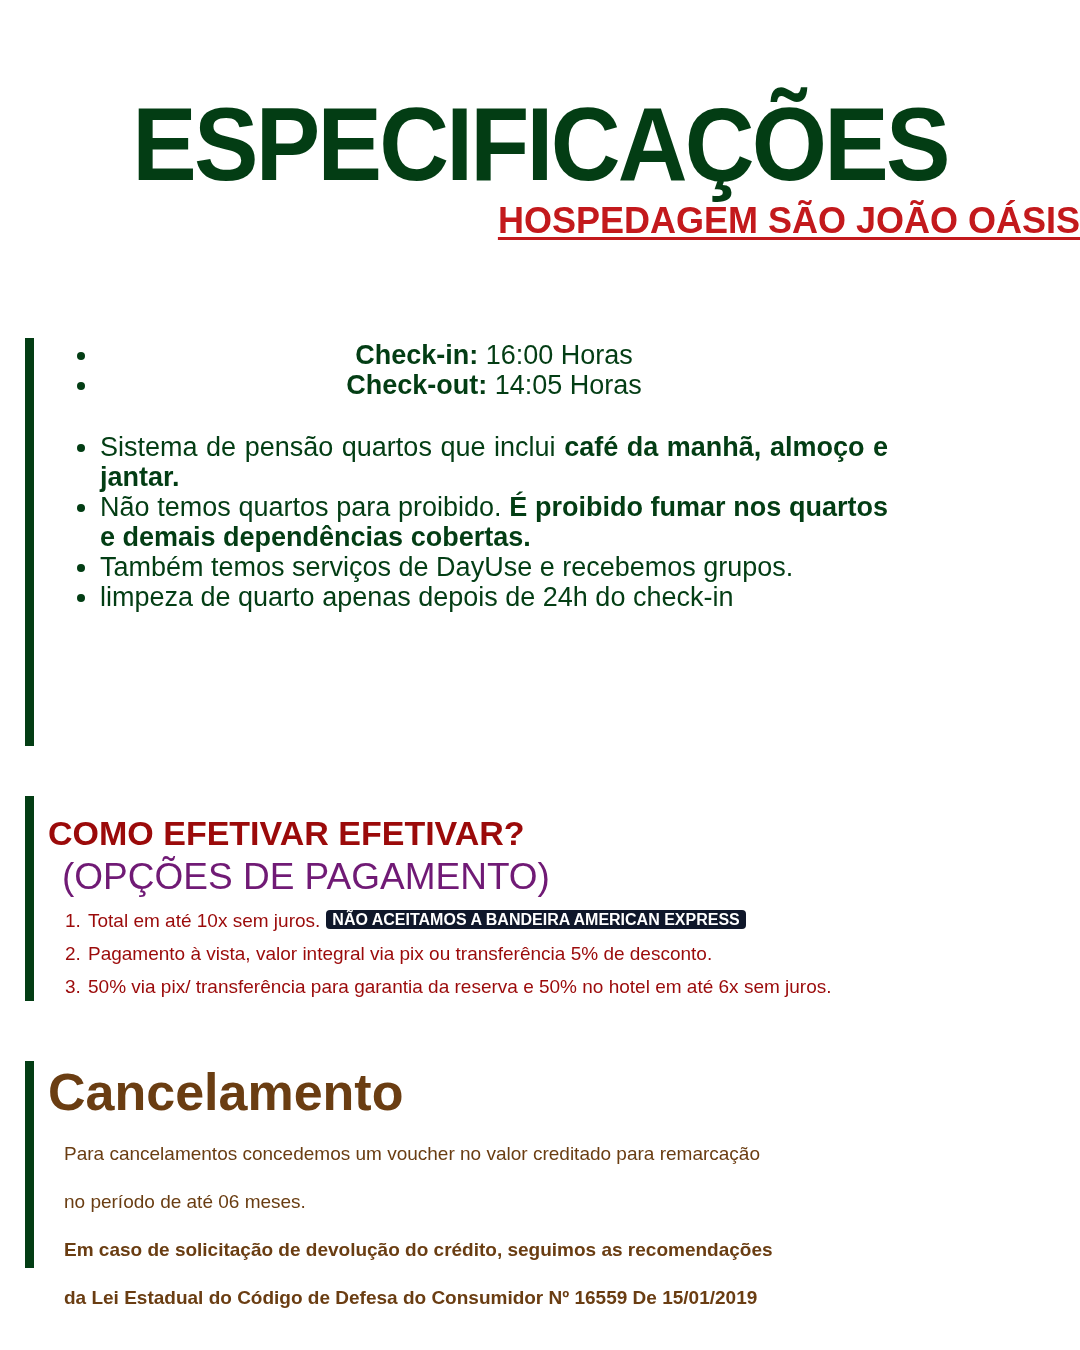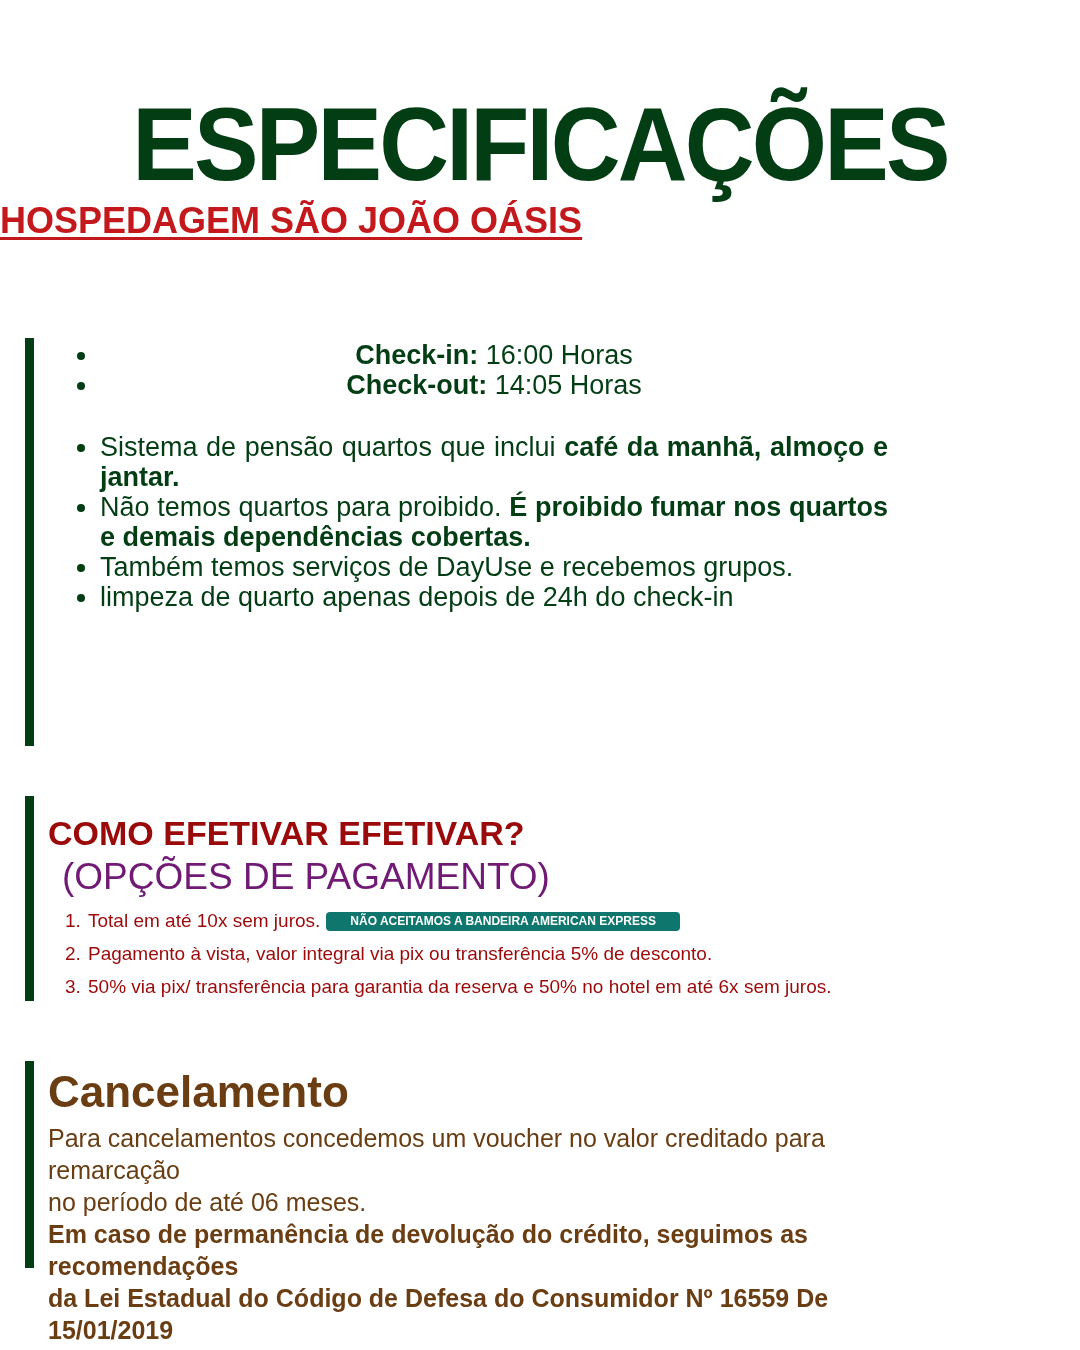--- a/index.html
+++ b/index.html
@@ -6,47 +6,47 @@
   body {
     width: 1080px; height: 1350px; background: #ffffff; position: relative; overflow: hidden;
     font-family: "Liberation Sans", sans-serif;
   }
   .title {
     position: absolute; left: 0; top: 84px; width: 1080px; text-align: center;
     font-family: "Liberation Sans", sans-serif; font-weight: 700; font-size: 104px;
     color: #033d14; letter-spacing: -3px; line-height: 120px; transform: scaleX(0.93);
   }
   .subtitle {
-    position: absolute; left: 0; top: 198px; width: 1080px; text-align: left;
+    position: absolute; left: 0; top: 198px; width: 1080px; text-align: right;
     font-weight: 700; font-size: 36px; color: #c3191c; line-height: 46px;
   }
   .subtitle span { text-decoration: underline; text-decoration-thickness: 3px; text-underline-offset: 4px; }
   .bar { position: absolute; left: 25px; width: 9px; background: #033d14; }
 
   .sec1 { position: absolute; left: 48px; top: 340px; width: 840px; color: #033d14; font-size: 27px; }
   .sec1 ul { margin: 0; padding-left: 52px; }
   .sec1 li { line-height: 30px; text-align: center; }
   .sec1 b { font-weight: 700; }
   .para { text-align: justify; line-height: 31px; margin: 0; text-indent: 12px; }
   .list2 { margin-top: 32px !important; }
   .list2 li { text-align: justify; }
 
   .sec2 { position: absolute; left: 48px; top: 810px; width: 1000px; }
   .sec2 h2 { margin: 0; font-size: 34px; font-weight: 700; color: #9b0a0a; line-height: 46px; }
   .sec2 .sub { font-size: 37px; color: #701a75; line-height: 42px; margin-left: 14px; }
   .sec2 ol { margin: 6px 0 0 0; padding-left: 38px; color: #9b0a0a; font-size: 19px; }
   .sec2 ol li { line-height: 33px; padding-left: 2px; }
   .badge {
-    display: inline-block; background: #0f766e; color: #fff; font-size: 12px; font-weight: 700;
-    padding: 2px 24px; border-radius: 4px; line-height: 15px; vertical-align: 2px; margin-left: 6px;
+    display: inline-block; background: #0f172a; color: #fff; font-size: 16px; font-weight: 700;
+    padding: 2px 6px; border-radius: 4px; line-height: 15px; vertical-align: 2px; margin-left: 6px;
   }
 
   .sec3 { position: absolute; left: 48px; top: 1062px; width: 900px; color: #6a3d12; }
-  .sec3 h2 { margin: 0; font-size: 44px; font-weight: 700; line-height: 60px; }
-  .sec3 p { margin: 0; font-size: 25px; line-height: 32px; }
+  .sec3 h2 { margin: 0; font-size: 52px; font-weight: 700; line-height: 60px; }
+  .sec3 p { margin: 16px; font-size: 19px; line-height: 32px; }
   .sec3 .strong { font-weight: 700; }
 </style>
 </head>
 <body>
 
 <div class="title">ESPECIFICAÇÕES</div>
 <div class="subtitle"><span>HOSPEDAGEM SÃO JOÃO OÁSIS</span></div>
 
 <div class="bar" style="top:338px;height:408px;"></div>
 <div class="sec1">
@@ -71,15 +71,15 @@
     <li><span>Pagamento à vista, valor integral via pix ou transferência 5% de desconto.</span></li>
     <li><span>50% via pix/ transferência para garantia da reserva e 50% no hotel em até 6x sem juros.</span></li>
   </ol>
 </div>
 
 <div class="bar" style="top:1061px;height:207px;"></div>
 <div class="sec3">
   <h2>Cancelamento</h2>
   <p>Para cancelamentos concedemos um voucher no valor creditado para remarcação</p>
   <p>no período de até 06 meses.</p>
-  <p class="strong">Em caso de permanência de devolução do crédito, seguimos as recomendações</p>
+  <p class="strong">Em caso de solicitação de devolução do crédito, seguimos as recomendações</p>
   <p class="strong">da Lei Estadual do Código de Defesa do Consumidor Nº 16559 De 15/01/2019</p>
 </div>
 
 </body></html>

